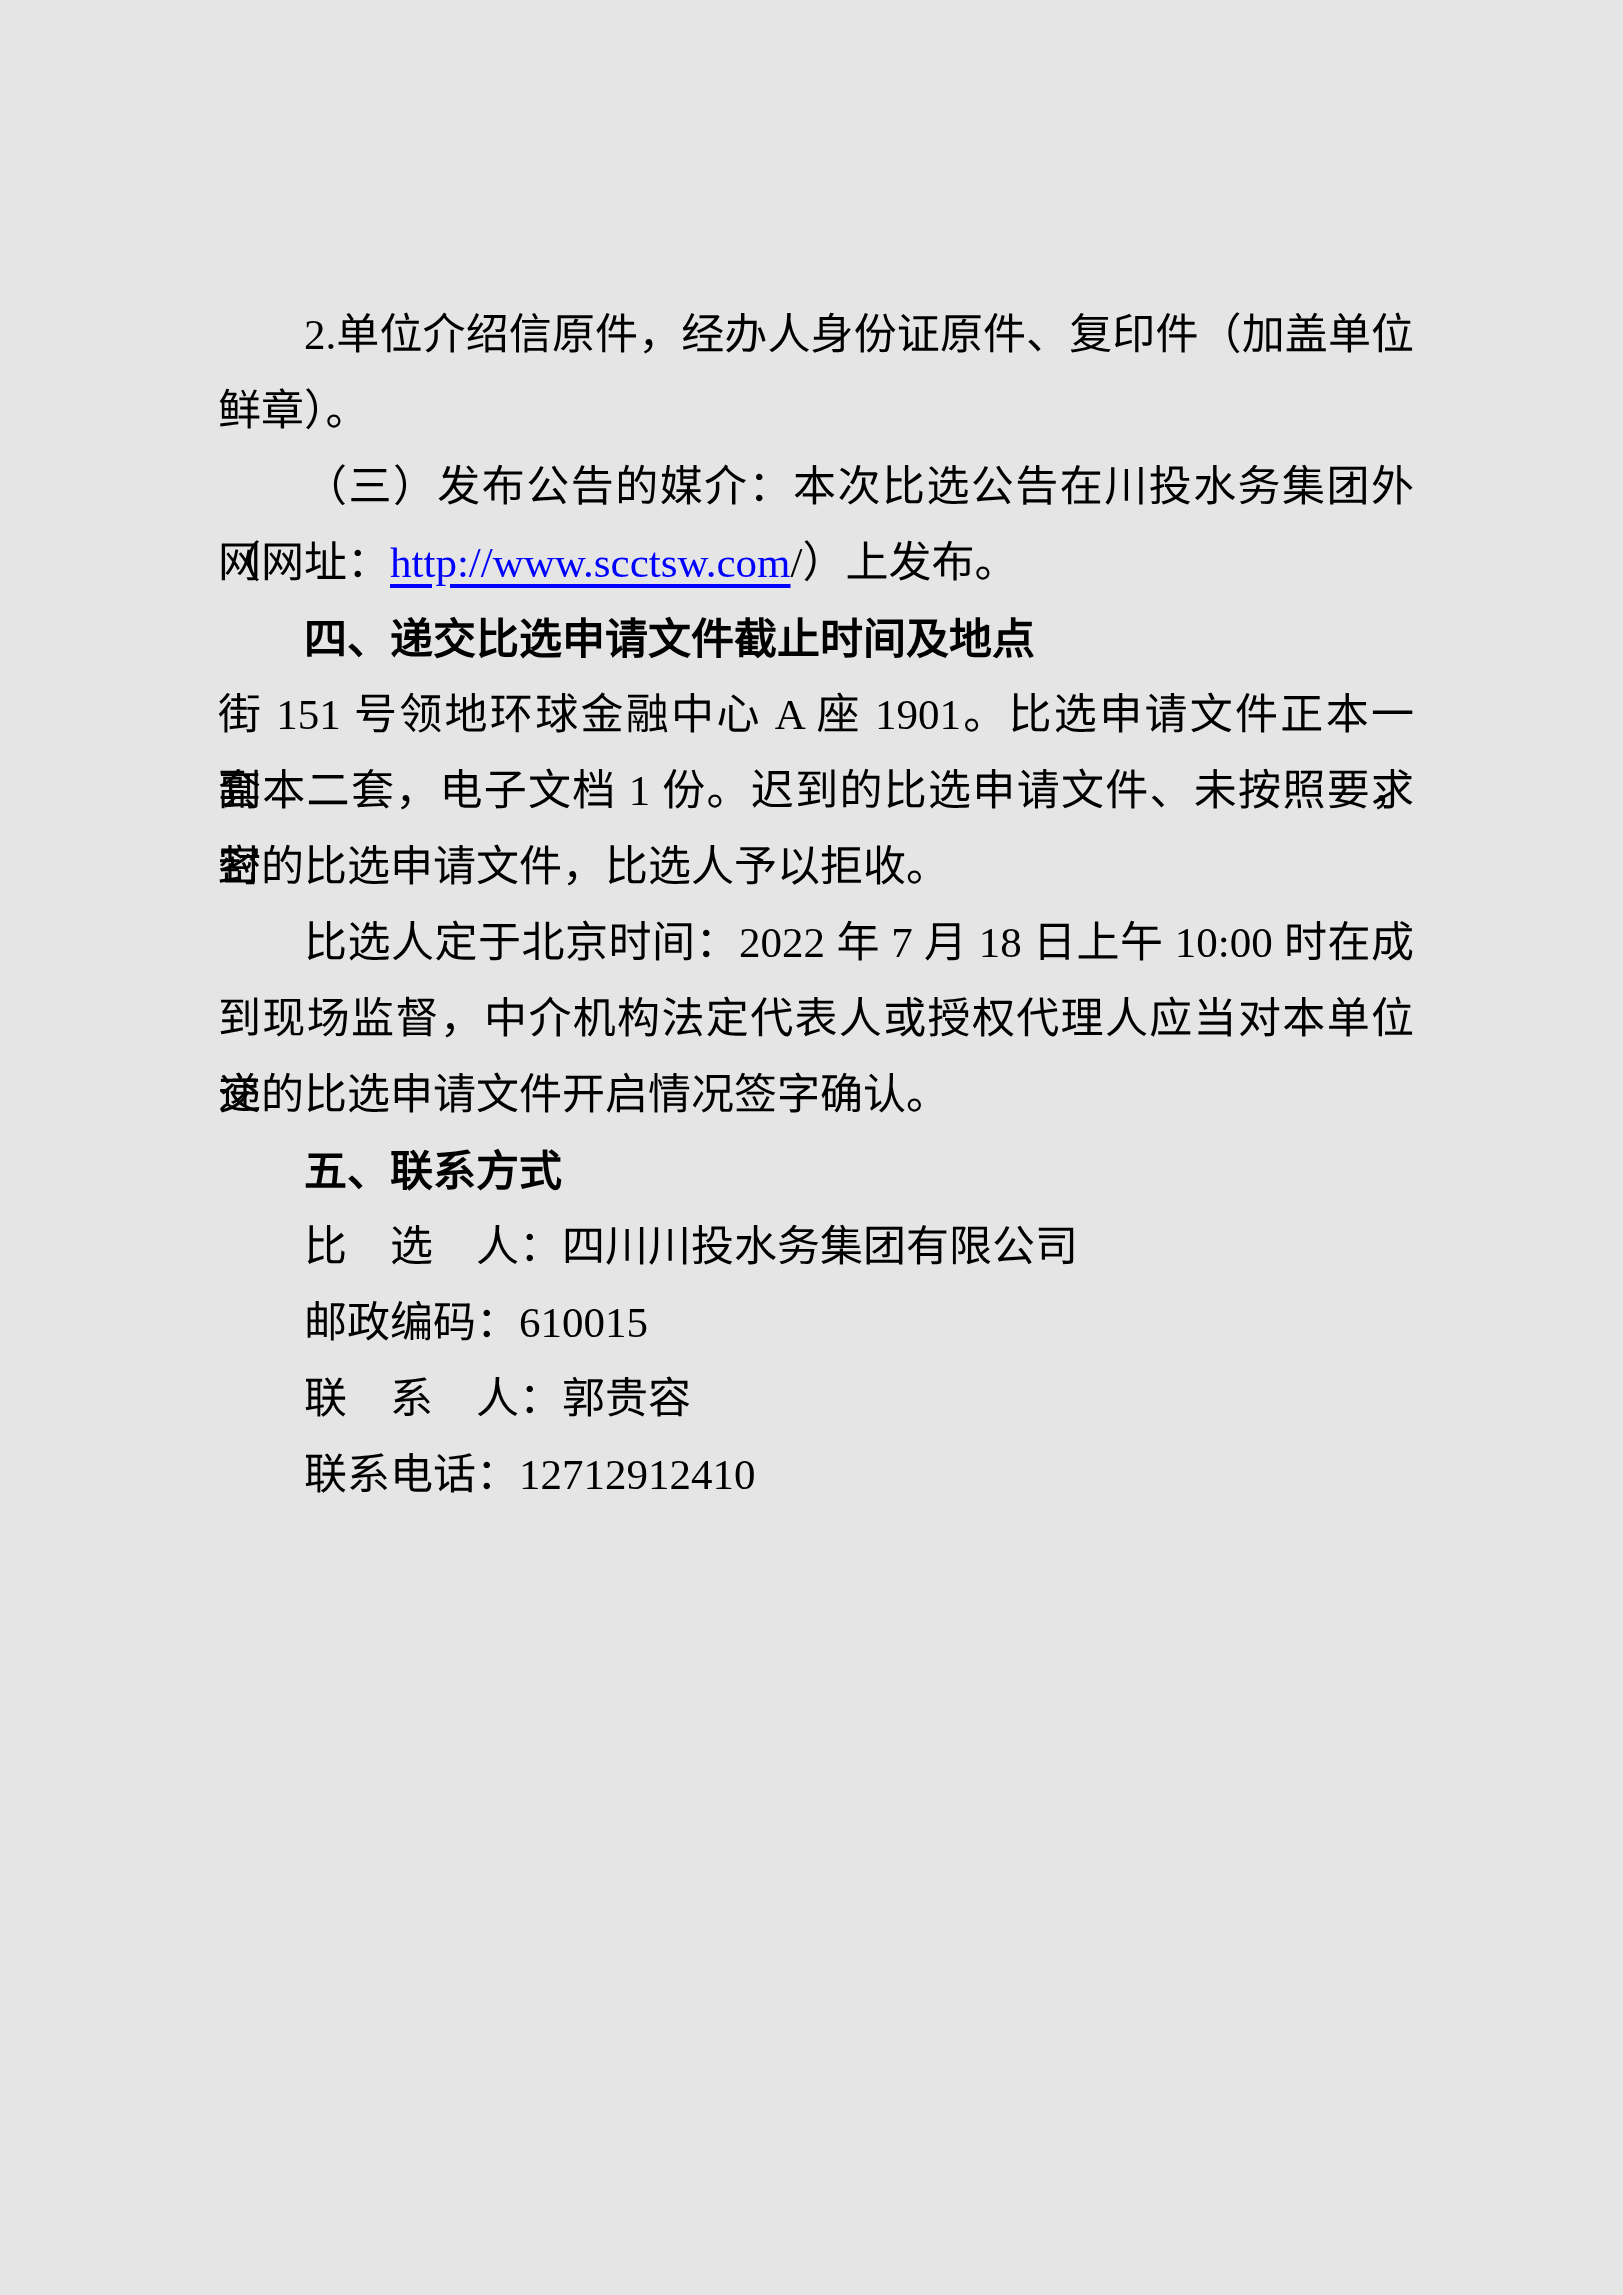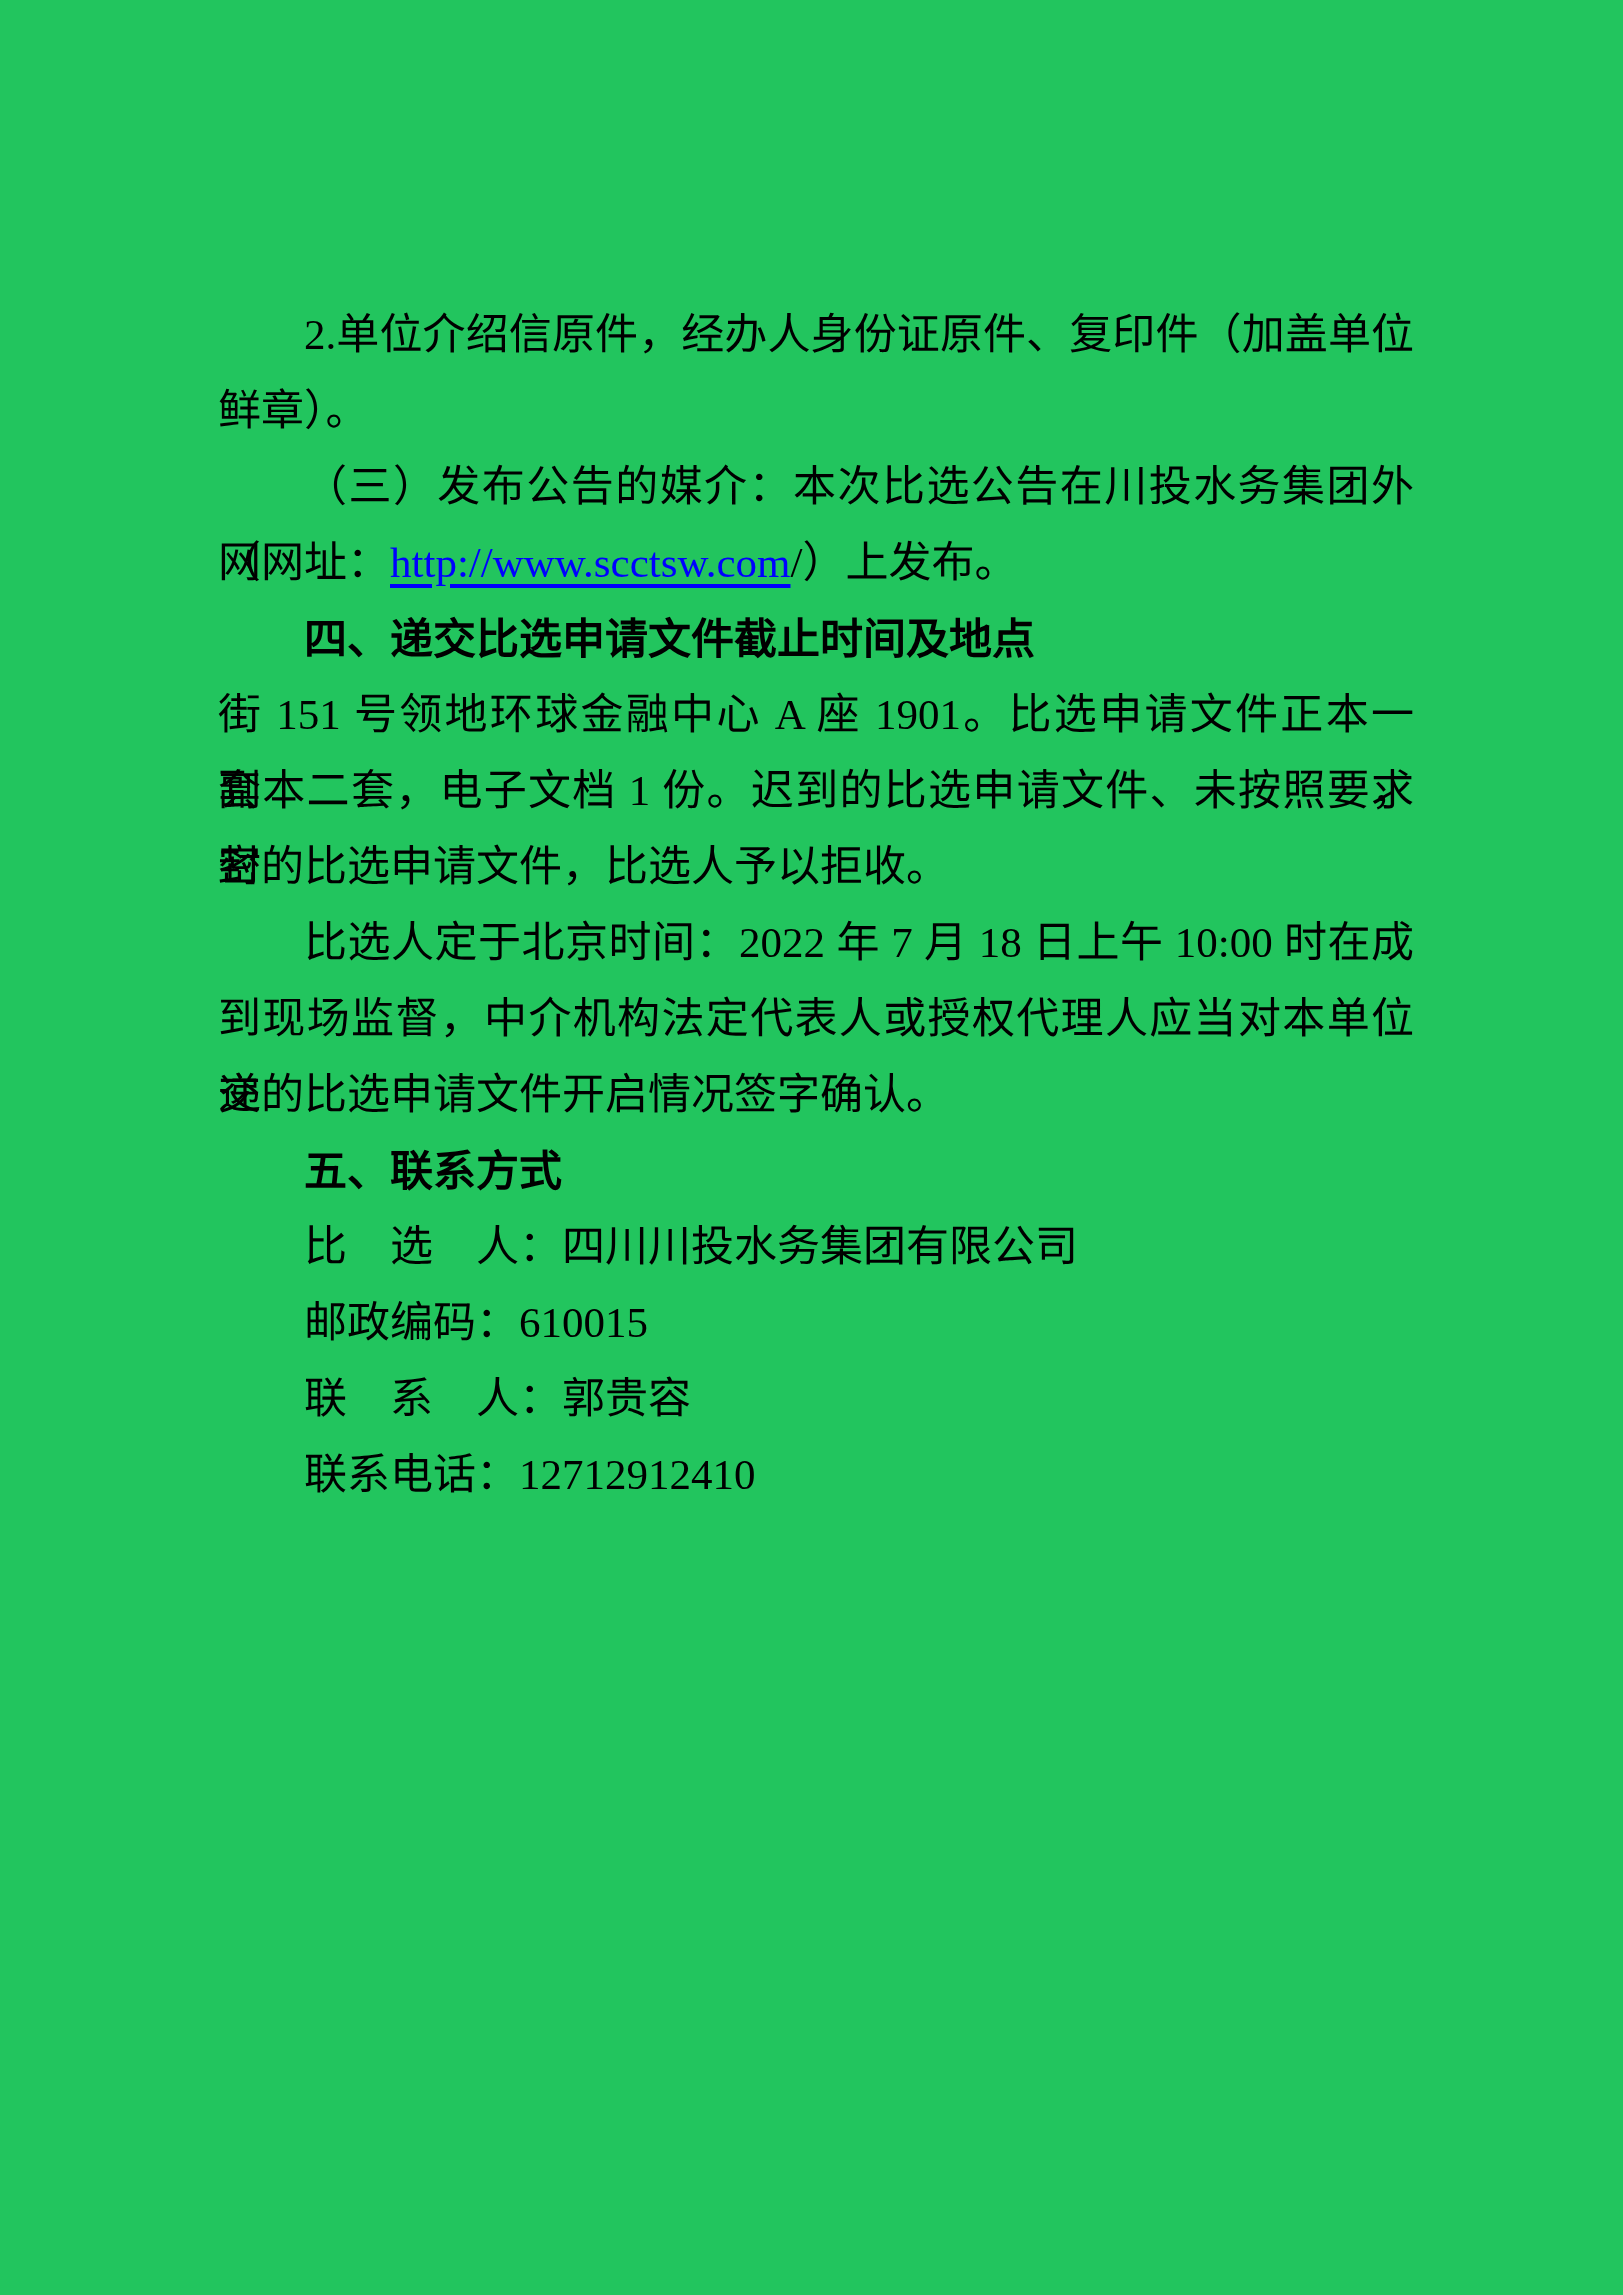--- a/index.html
+++ b/index.html
@@ -4,21 +4,21 @@
 <style>
   html, body {
     margin: 0;
     padding: 0;
     background: #ffffff;
   }
   .page {
     position: relative;
     width: 1623px;
     height: 2295px;
-    background: #22c55e;
+    background: #e5e5e5;
     overflow: hidden;
     font-family: "Liberation Serif", "DejaVu Serif", serif;
     color: #000000;
   }
   .textblock {
     position: absolute;
     left: 218px;
     top: 297px;
     width: 1196px;
   }

